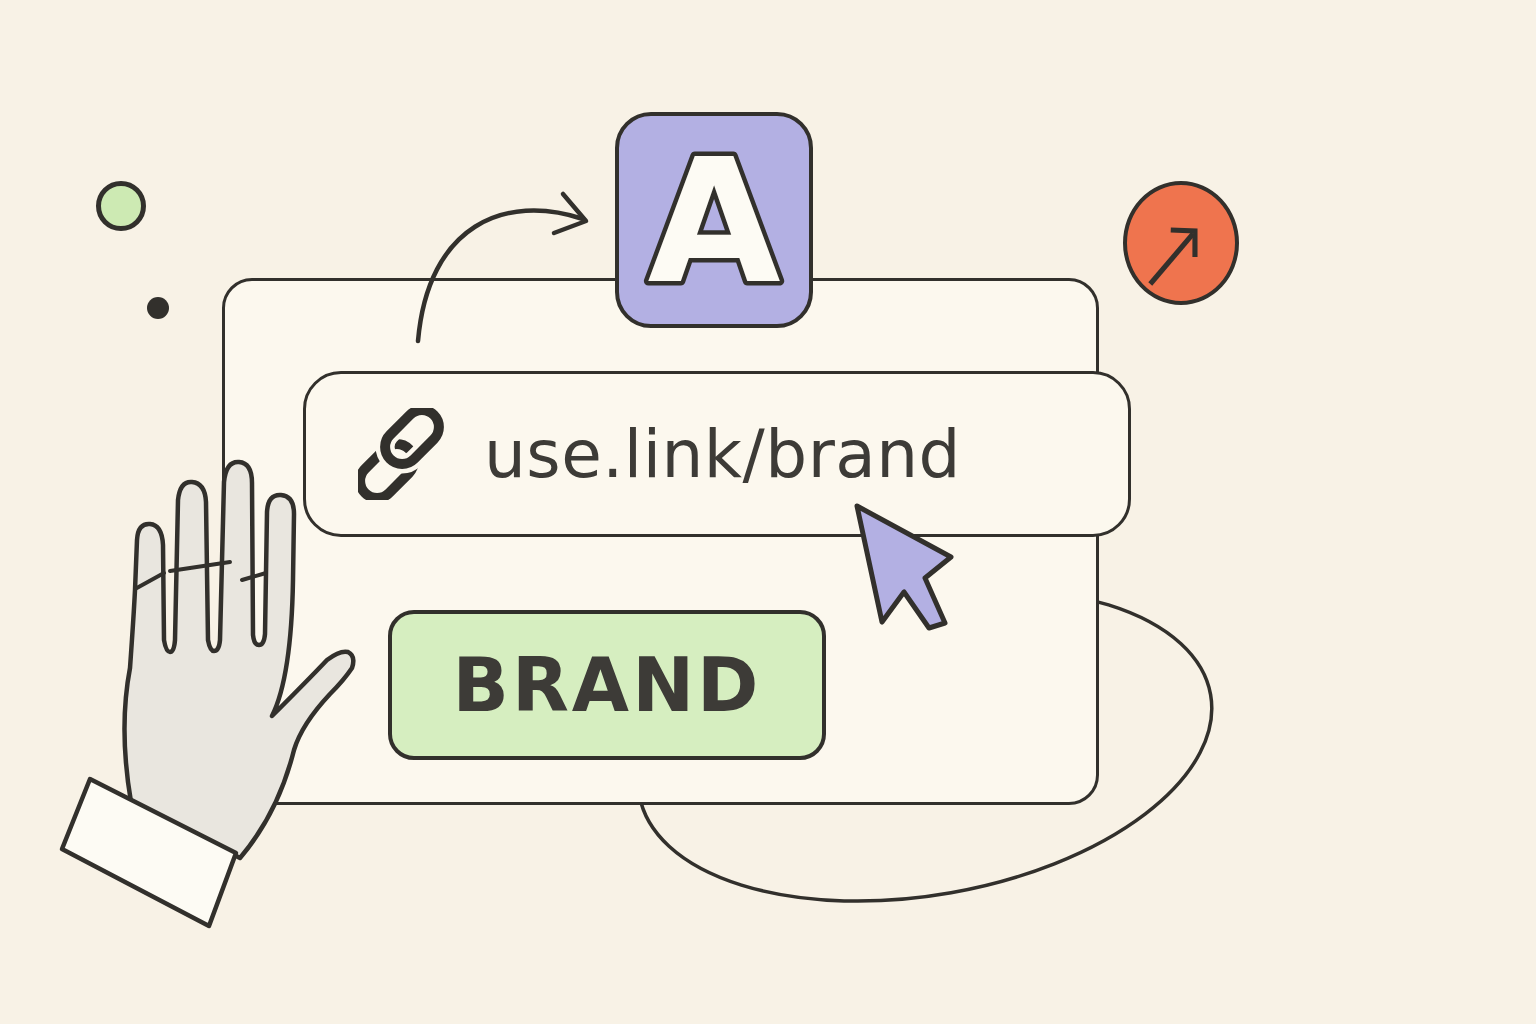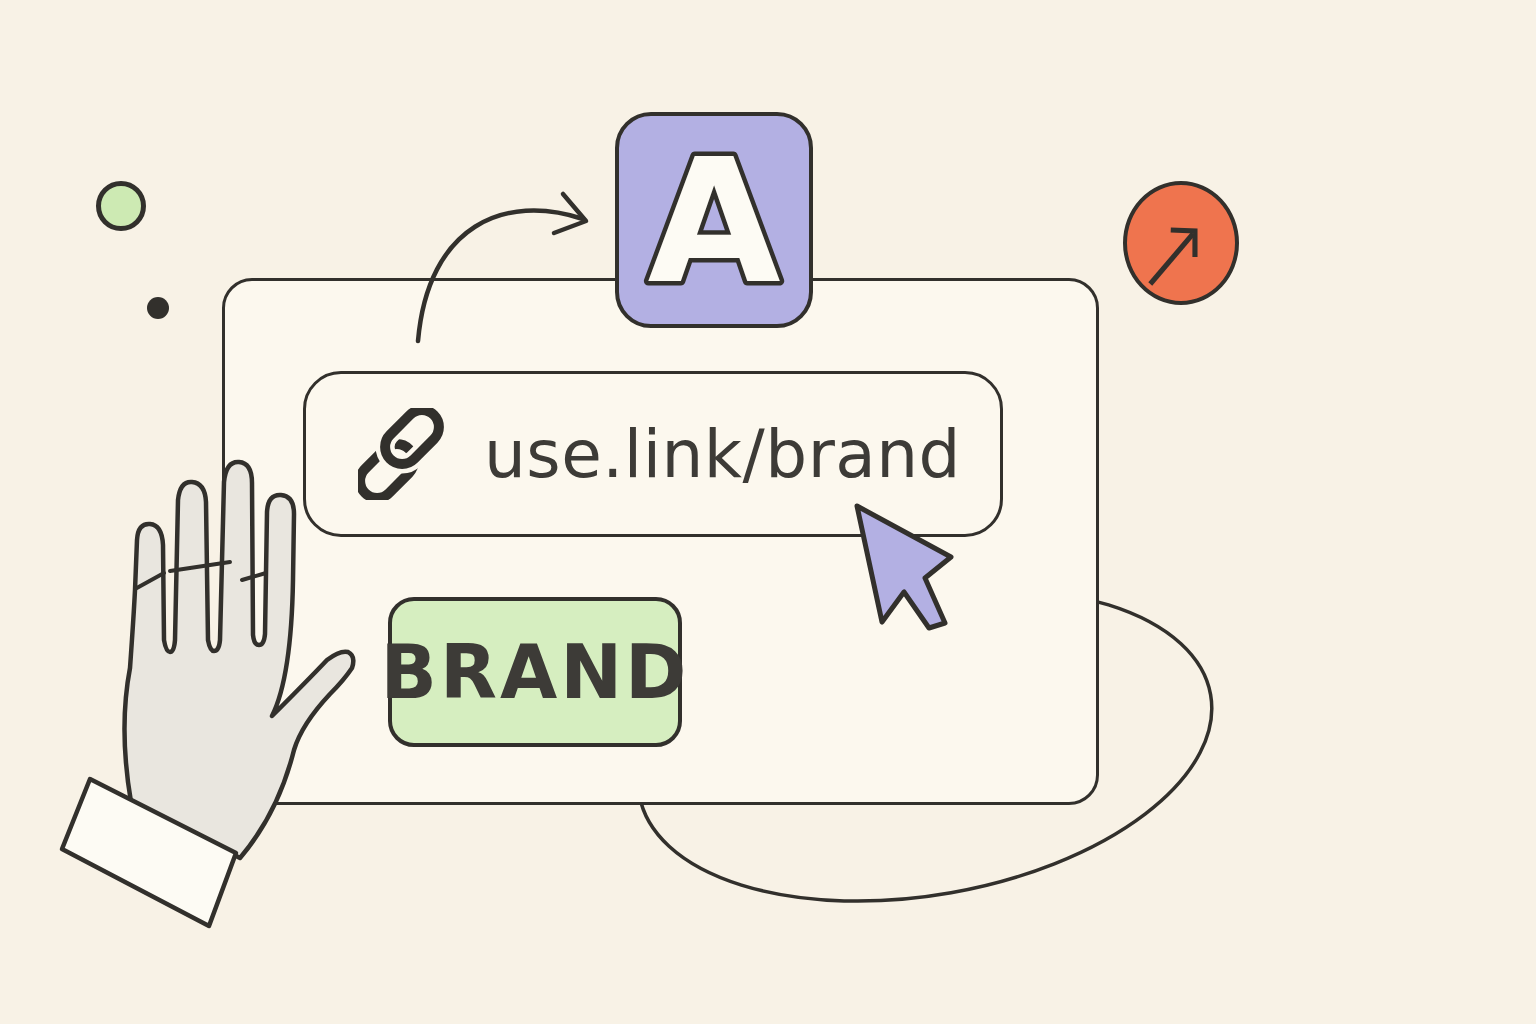--- a/index.html
+++ b/index.html
@@ -16,26 +16,26 @@
   .card{position:absolute;left:222px;top:278px;width:877px;height:527px;
     background:var(--surface);border:3px solid var(--ink);border-radius:30px;z-index:2}
 
   .a-tile{position:absolute;left:615px;top:112px;width:198px;height:216px;
     background:var(--purple);border:4px solid var(--ink);border-radius:36px;z-index:4;
     display:flex;align-items:center;justify-content:center}
   .a-tile svg{width:190px;height:208px;overflow:visible}
   .a-tile text{font-family:"DejaVu Sans",sans-serif;font-weight:bold;font-size:172px;
     fill:var(--cuff);stroke:var(--ink);stroke-width:9px;paint-order:stroke;stroke-linejoin:round}
 
-  .url-bar{position:absolute;left:303px;top:371px;width:700px;height:166px;z-index:4;
+  .url-bar{position:absolute;left:303px;top:371px;width:828px;height:166px;z-index:4;
     background:var(--surface);border:3px solid var(--ink);border-radius:38px;
     display:flex;align-items:center;padding-left:52px;gap:40px;cursor:text}
   .url-text{font-size:66px;color:var(--text);letter-spacing:0.5px;white-space:nowrap}
 
-  .brand-btn{position:absolute;left:388px;top:597px;width:294px;height:150px;z-index:4;
+  .brand-btn{position:absolute;left:388px;top:610px;width:438px;height:150px;z-index:4;
     background:var(--green);border:4px solid var(--ink);border-radius:26px;
     display:flex;align-items:center;justify-content:center;
     font-size:74px;font-weight:bold;letter-spacing:3px;color:var(--text);cursor:pointer}
 
   .green-dot{position:absolute;left:96px;top:181px;width:50px;height:50px;border-radius:50%;
     background:var(--green-dot);border:5px solid var(--ink);z-index:4}
   .black-dot{position:absolute;left:147px;top:297px;width:22px;height:22px;border-radius:50%;
     background:var(--ink);z-index:4}
 
   .orange-badge{position:absolute;left:1123px;top:181px;width:116px;height:124px;z-index:4;

